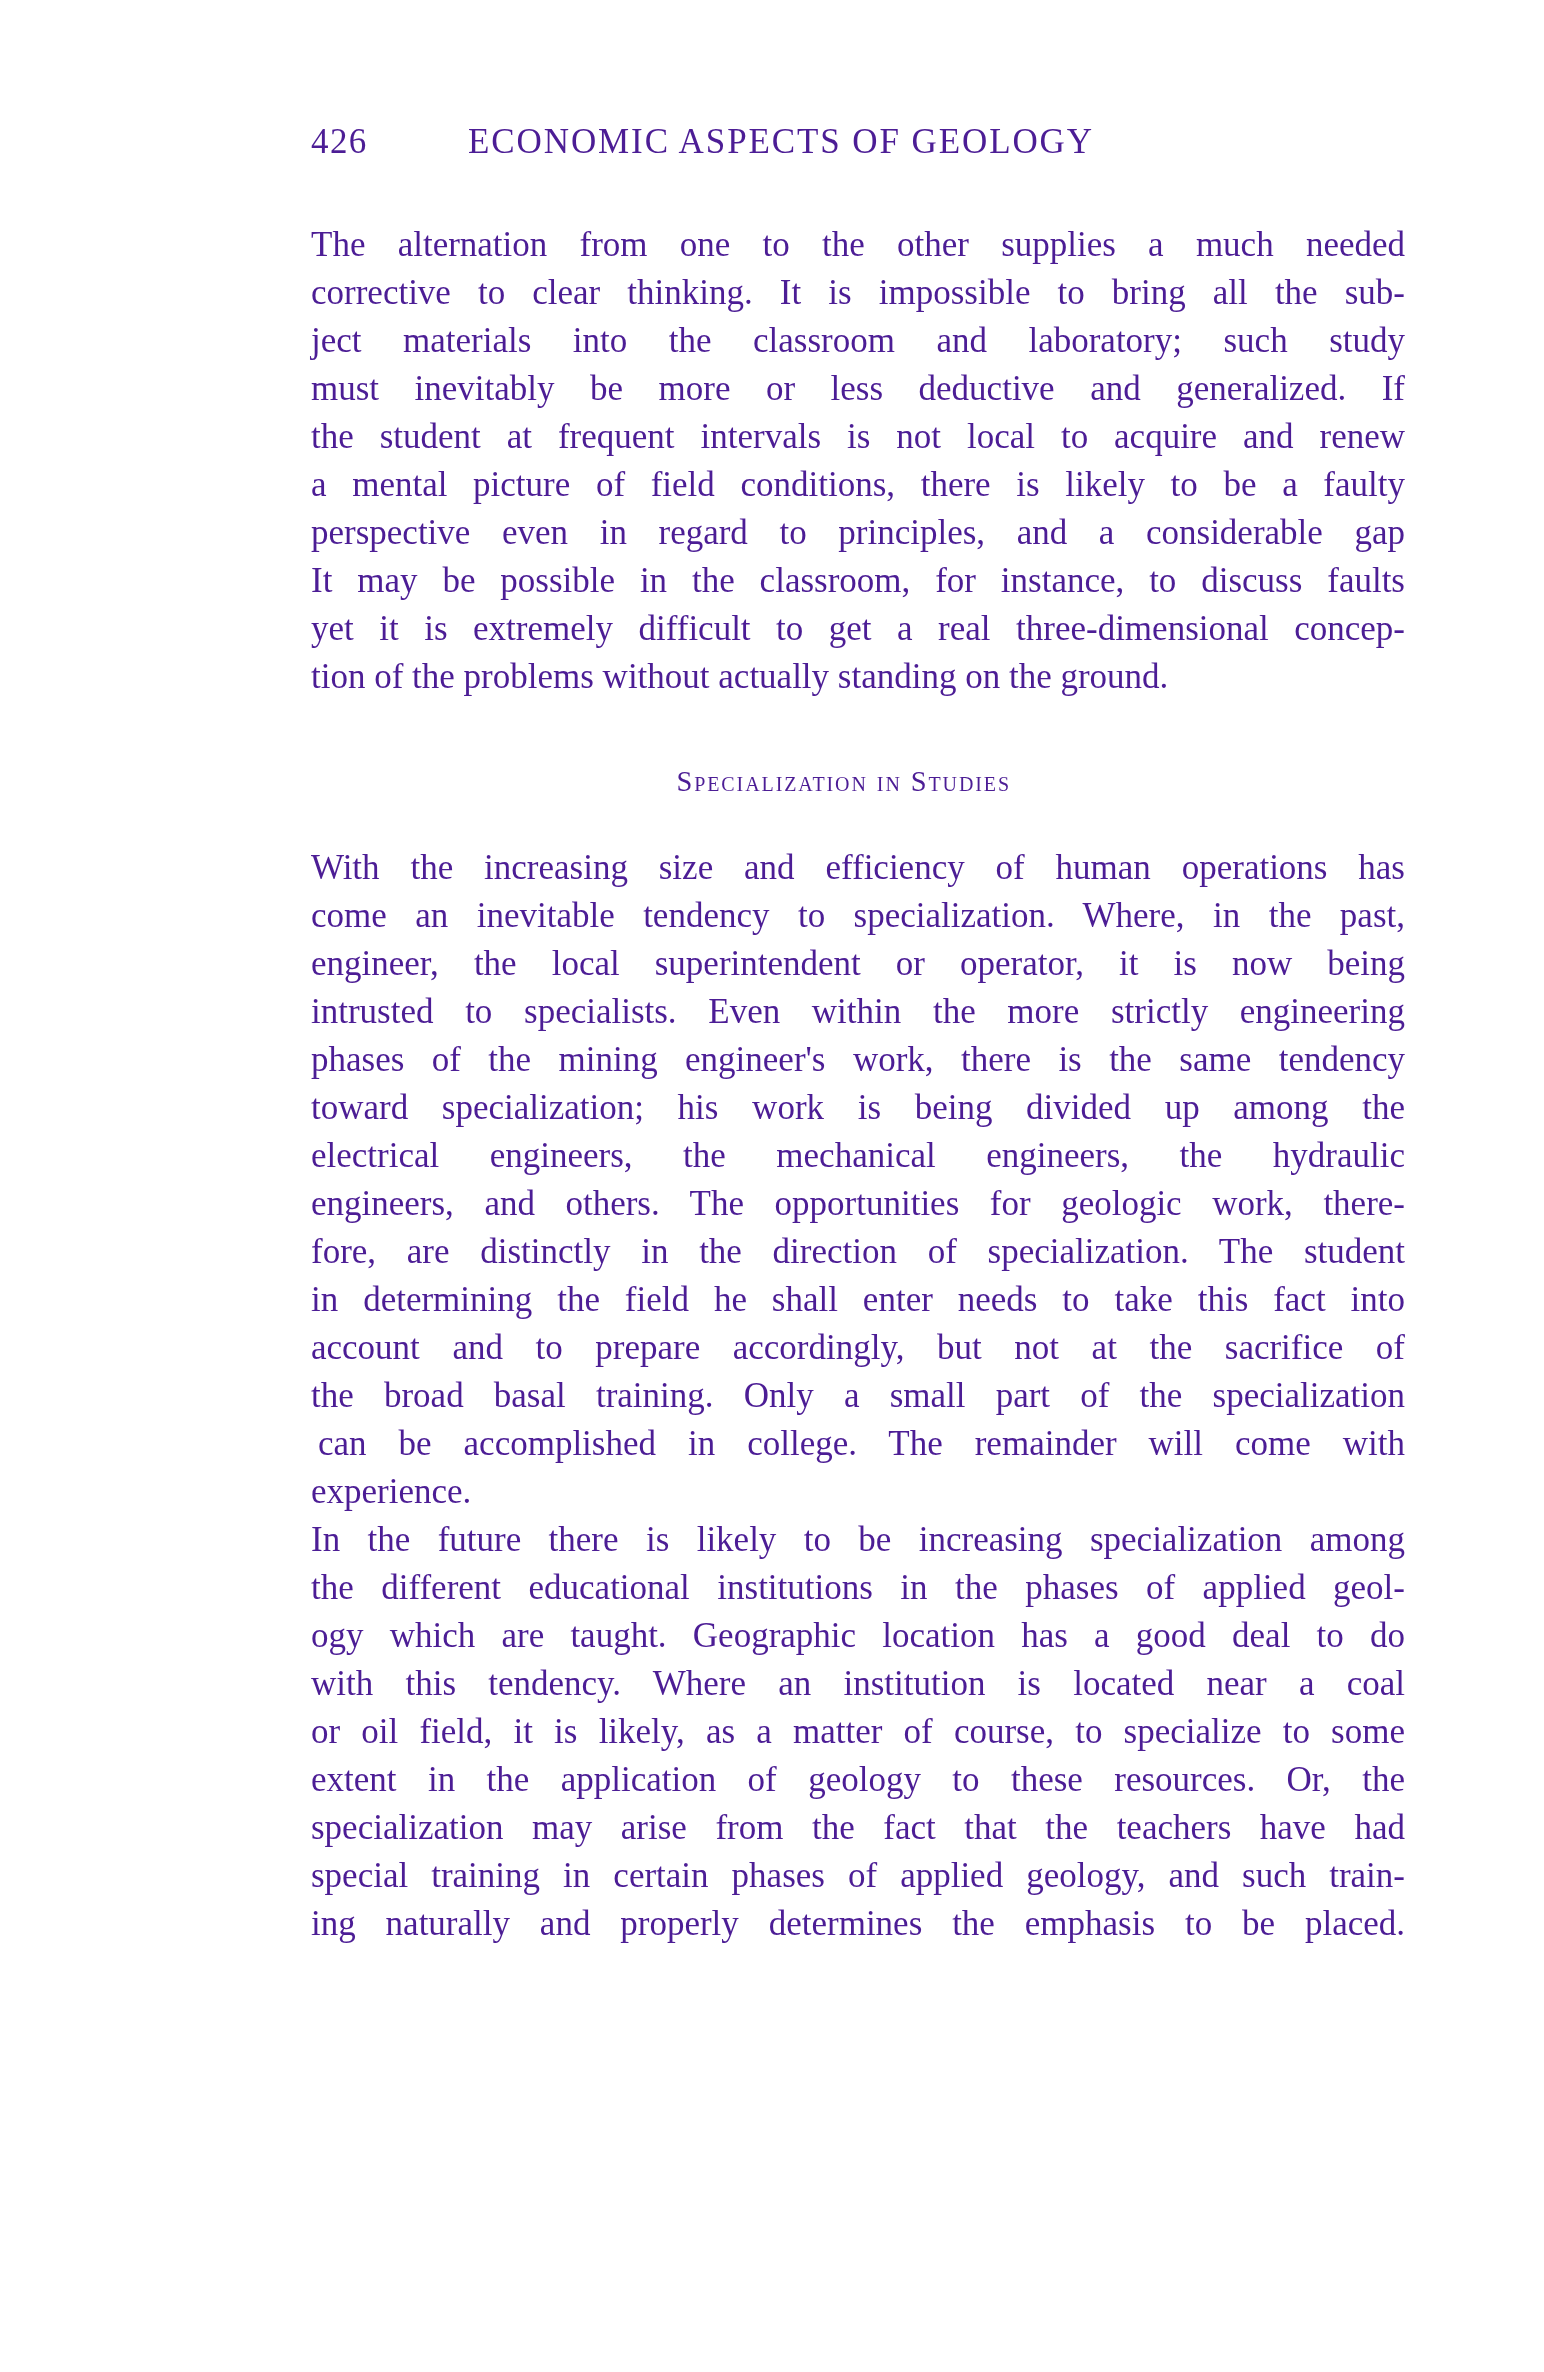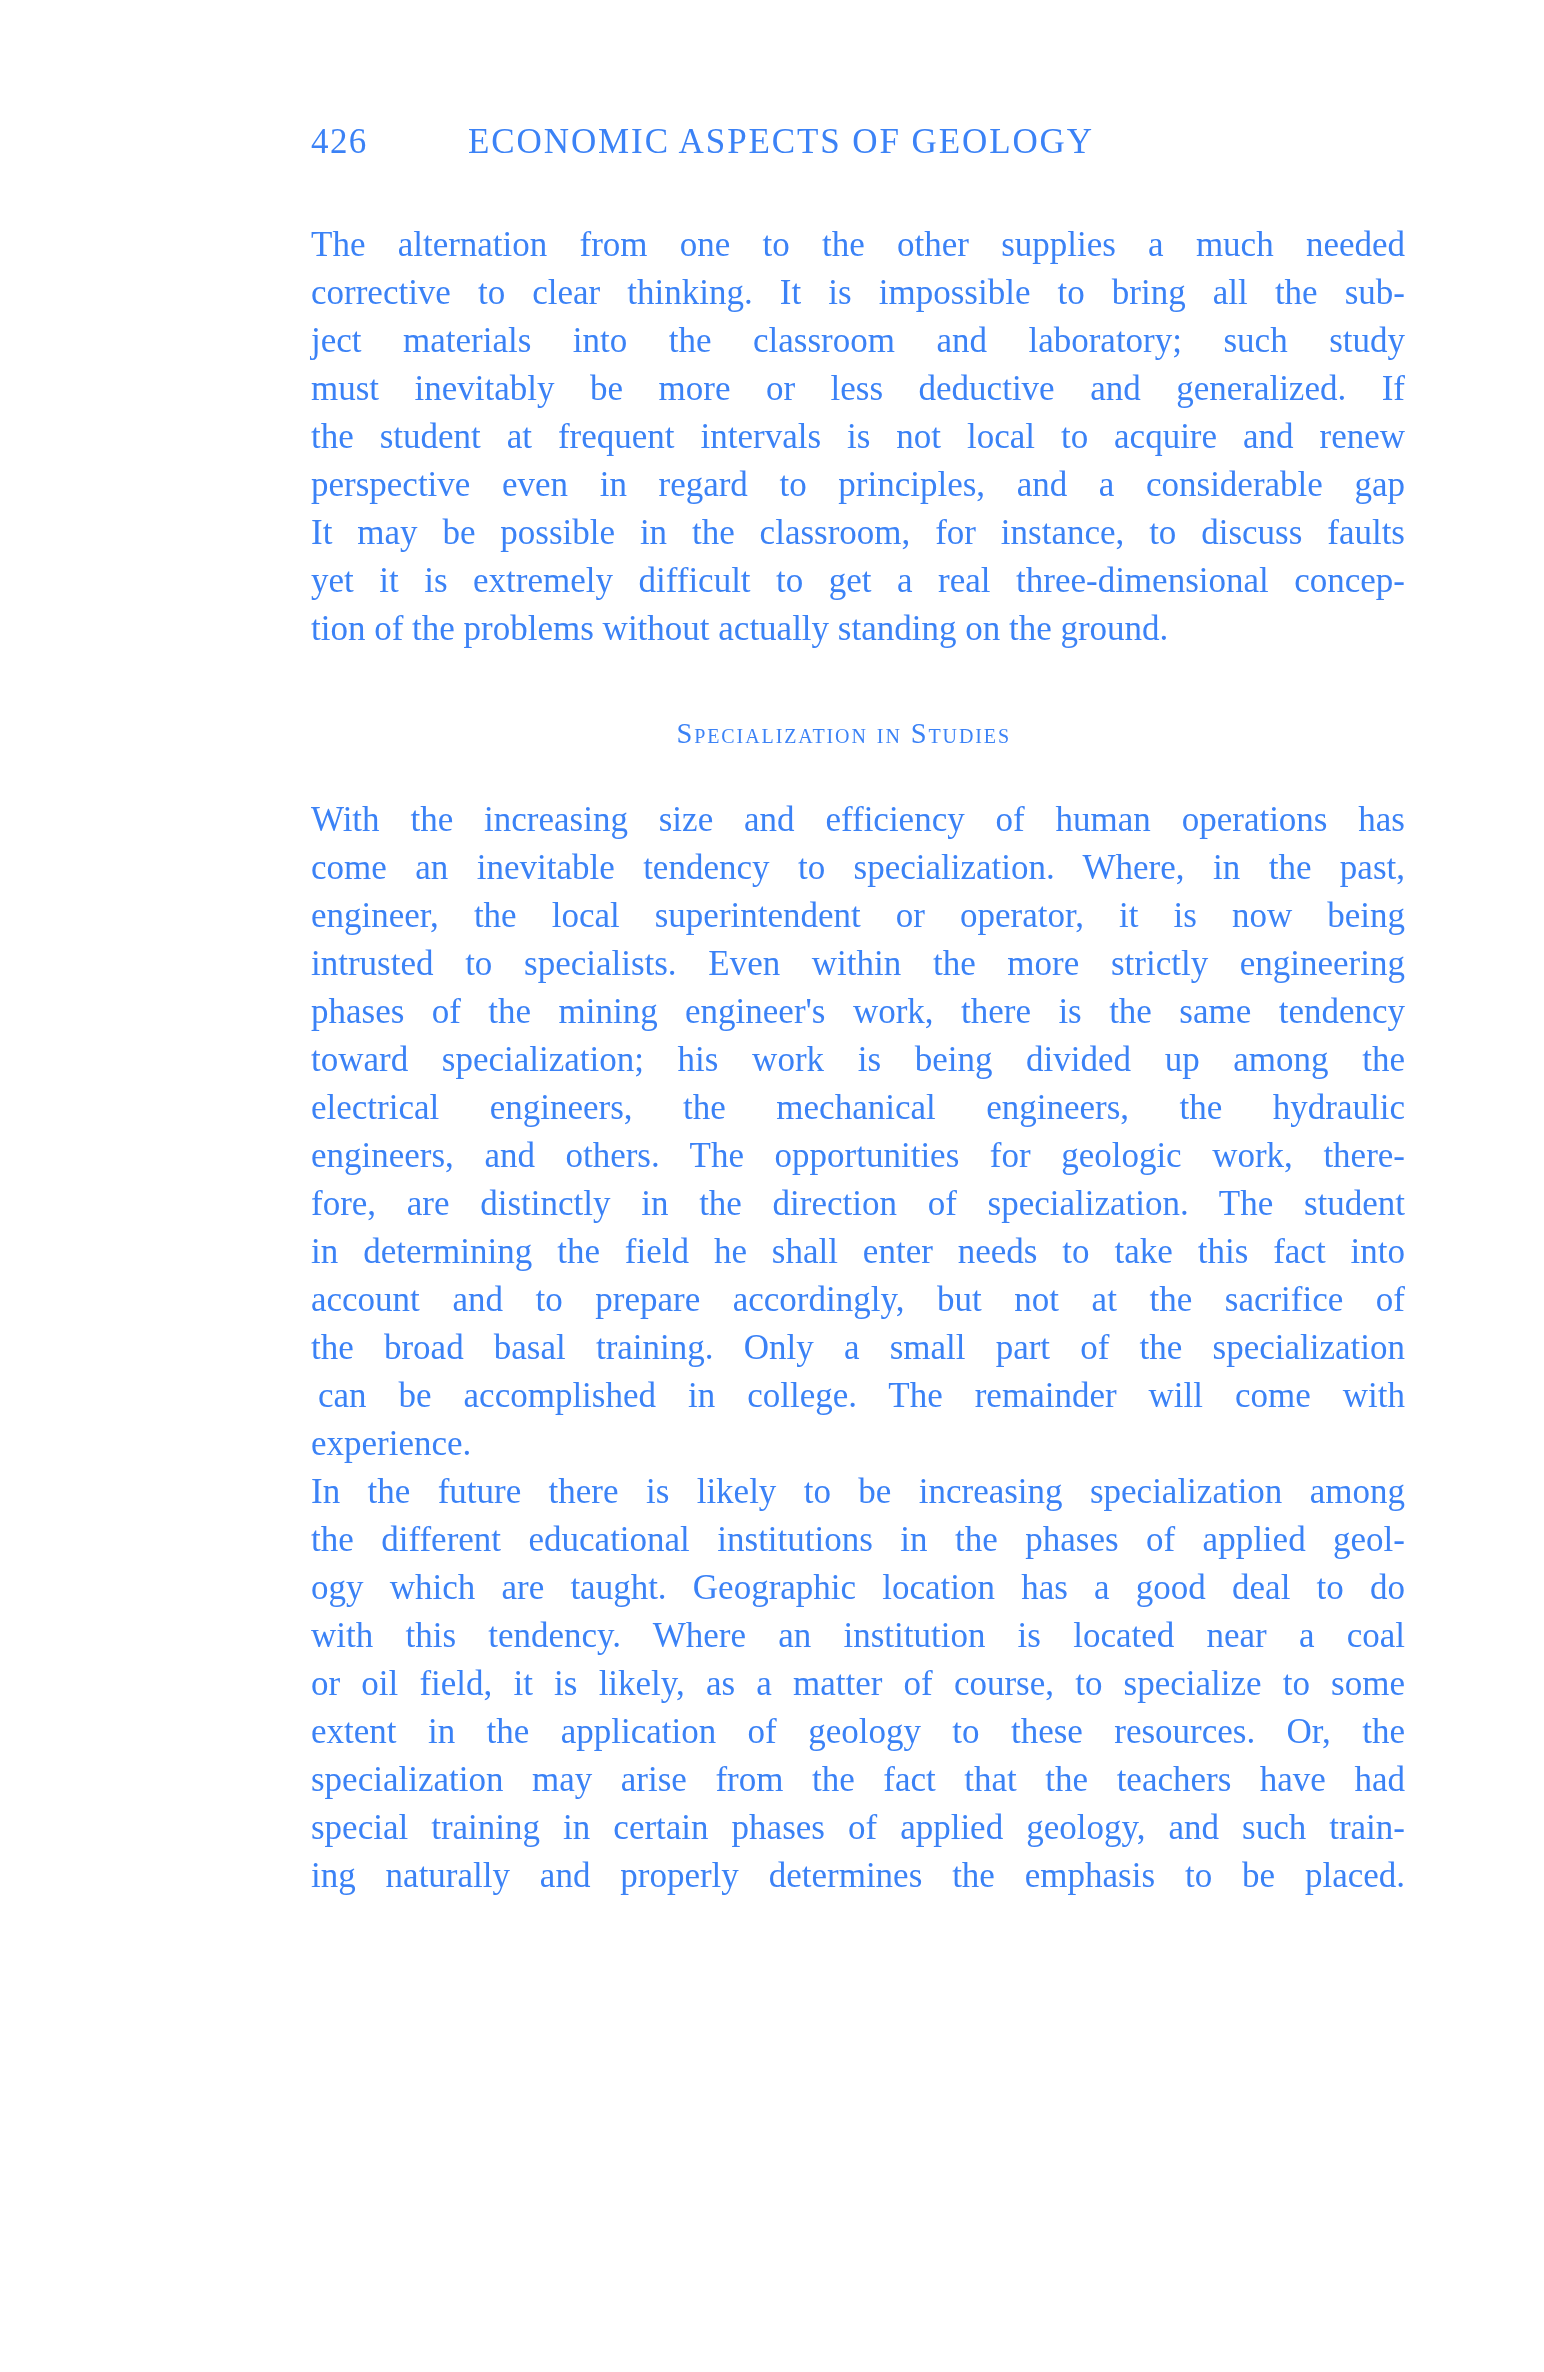--- a/index.html
+++ b/index.html
@@ -1,20 +1,20 @@
 <!DOCTYPE html>
 <html style="font-size:15px"><head>
 <meta charset="utf-8">
 <style>
   html, body { margin: 0; padding: 0; background: #ffffff; }
   body { width: 1545px; height: 2372px; position: relative; overflow: hidden; }
   .page {
     position: absolute; left: 311px; top: 122px; width: 1094px;
     font-family: "Liberation Serif", "DejaVu Serif", serif;
-    color: #3b82f6;
+    color: #4c1d95;
   }
   .running-head {
     display: flex; align-items: baseline;
     font-size: 35px; letter-spacing: 1.4px; height: 57px;
   }
   .page-number { width: 157px; }
   .running-title { letter-spacing: 1.9px; font-family: Liberation Serif, serif; }
   .body-text {
     font-size: 35px; line-height: 48px; text-align: justify;
     margin: 0; hyphens: none;
@@ -36,20 +36,21 @@
     <span class="page-number">426</span>
     <span class="running-title">ECONOMIC ASPECTS OF GEOLOGY</span>
   </div>
 
   <p class="body-text p1">
     <span class="line" style="white-space: normal;">The alternation from one to the other supplies a much needed</span>
     <span class="line" style="white-space: normal;">corrective to clear thinking.  It is impossible to bring all the sub-</span>
     <span class="line" style="white-space: normal;">ject materials into the classroom and laboratory;  such study</span>
     <span class="line" style="white-space: normal;">must inevitably be more or less deductive and generalized.  If</span>
     <span class="line" style="white-space: normal;">the student at frequent intervals is not local to acquire and renew</span>
+    <span class="line" style="white-space: normal;">a mental picture of field conditions, there is likely to be a faulty</span>
     <span class="line" style="white-space: normal;">perspective even in regard to principles, and a considerable gap</span>
     <span class="line" style="white-space: normal;">It may be possible in the classroom, for instance, to discuss faults</span>
     <span class="line" style="white-space: normal;">yet it is extremely difficult to get a real three-dimensional concep-</span>
     <span class="line last" style="white-space: normal;">tion of the problems without actually standing on the ground.</span>
   </p>
 
   <div class="section-heading">Specialization in Studies</div>
 
   <p class="body-text">
     <span class="line" style="white-space: normal;">With the increasing size and efficiency of human operations has</span>

